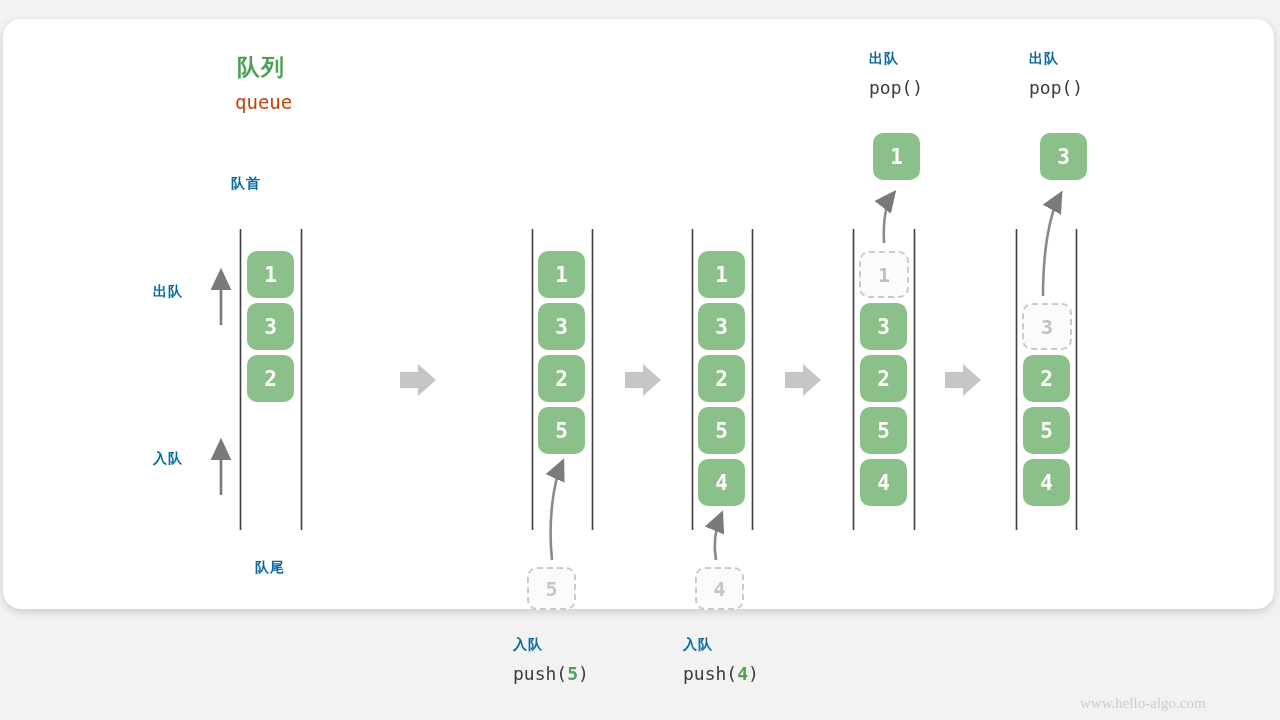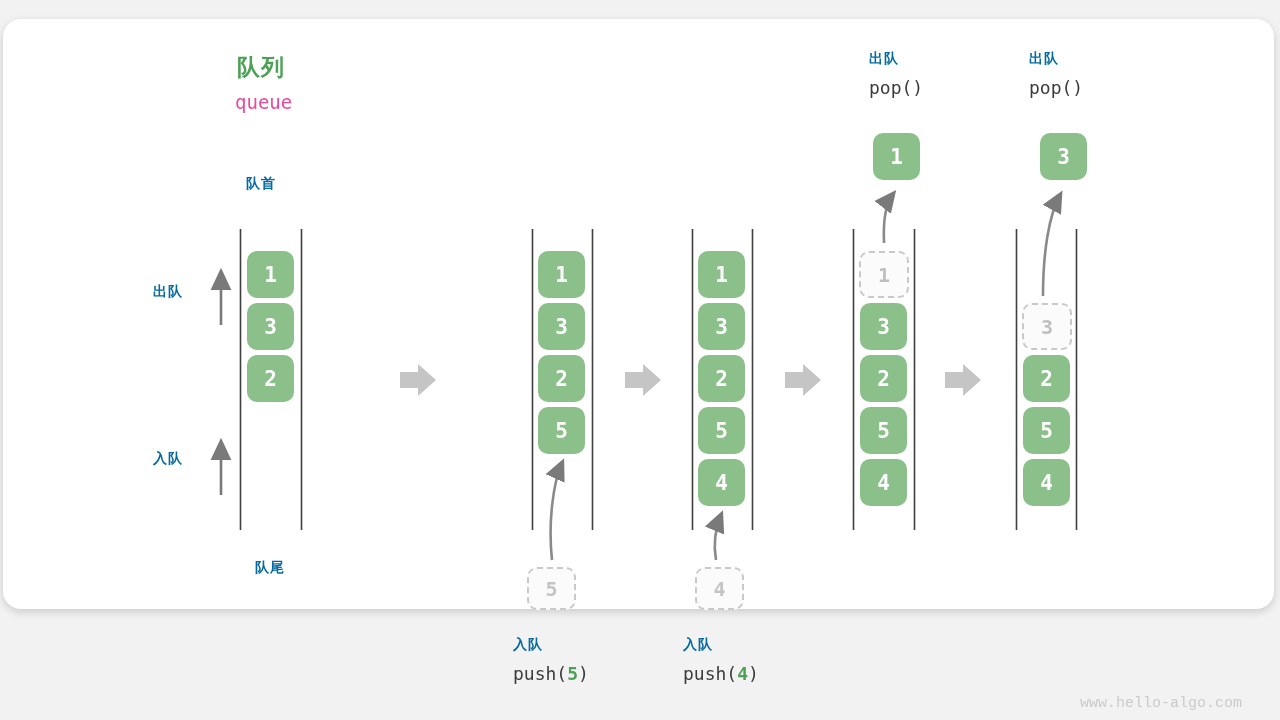--- a/index.html
+++ b/index.html
@@ -16,21 +16,21 @@
     width: 1271px; height: 590px;
     background: #ffffff;
     border-radius: 18px;
     box-shadow: 0 3px 9px rgba(0,0,0,0.16);
     margin-top: 16px;
   }
   .abs { position: absolute; }
   svg.layer { position: absolute; left: 0; top: 0; width: 1280px; height: 720px; pointer-events: none; }
 
   .title-zh { font-size: 23px; font-weight: bold; color: #4DA156; letter-spacing: 1px; }
-  .title-en { font-size: 19px; color: #ec4899; font-family: "DejaVu Sans Mono", monospace; }
+  .title-en { font-size: 19px; color: #c2410c; font-family: "DejaVu Sans Mono", monospace; }
   .cn-label { font-size: 14px; font-weight: bold; color: #0369a1; letter-spacing: 1px; }
 
   .qbox {
     width: 47px; height: 47px;
     background: #8CC08A;
     border-radius: 10px;
     color: #ffffff;
     font-size: 21px; font-weight: bold;
     display: flex; align-items: center; justify-content: center;
     font-family: "DejaVu Sans Mono", monospace;
@@ -56,21 +56,21 @@
     font-family: "DejaVu Sans Mono", monospace;
   }
   .op-block { text-align: left; }
   .op-code {
     font-family: "DejaVu Sans Mono", monospace;
     font-size: 18px; color: #3C3C3C;
     margin-top: 9px; white-space: nowrap;
   }
   .op-code .arg { color: #4DA156; font-weight: bold; }
   .watermark {
-    font-family: Liberation Mono, monospace;
+    font-family: Liberation Serif, serif;
     font-size: 15px; color: #CBCBCB;
   }
 </style>
 </head>
 <body>
 
 <div class="card">
 
   <svg class="layer">
     <defs>
@@ -112,21 +112,21 @@
 
     <path d="M 549 541 C 545 504, 550 464, 559 444" fill="none" stroke="#8A8A8A" stroke-width="2.6" marker-end="url(#ah)"></path>
     <path d="M 713 541 C 710 524, 713 508, 718 496" fill="none" stroke="#8A8A8A" stroke-width="2.6" marker-end="url(#ah)"></path>
     <path d="M 881 224 C 880 201, 883 184, 890 175" fill="none" stroke="#8A8A8A" stroke-width="2.6" marker-end="url(#ah)"></path>
     <path d="M 1040 277 C 1040 233, 1046 196, 1057 176" fill="none" stroke="#8A8A8A" stroke-width="2.6" marker-end="url(#ah)"></path>
   </svg>
 
   <div class="abs title-zh" style="left:234px; top:33px;">队列</div>
   <div class="abs title-en" style="left:232px; top:72px;">queue</div>
 
-  <div class="abs cn-label" style="left:243px; top:156px;">队首</div>
+  <div class="abs cn-label" style="left:228px; top:156px;">队首</div>
   <div class="abs cn-label" style="left:252px; top:540px;">队尾</div>
 
   <div class="abs cn-label" style="left:150px; top:264px;">出队</div>
   <div class="abs cn-label" style="left:150px; top:431px;">入队</div>
 
   <div class="abs qbox" style="left:244px; top:232px;">1</div>
   <div class="abs qbox" style="left:244px; top:284px;">3</div>
   <div class="abs qbox" style="left:244px; top:336px;">2</div>
 
   <div class="abs qbox" style="left:535px; top:232px;">1</div>

